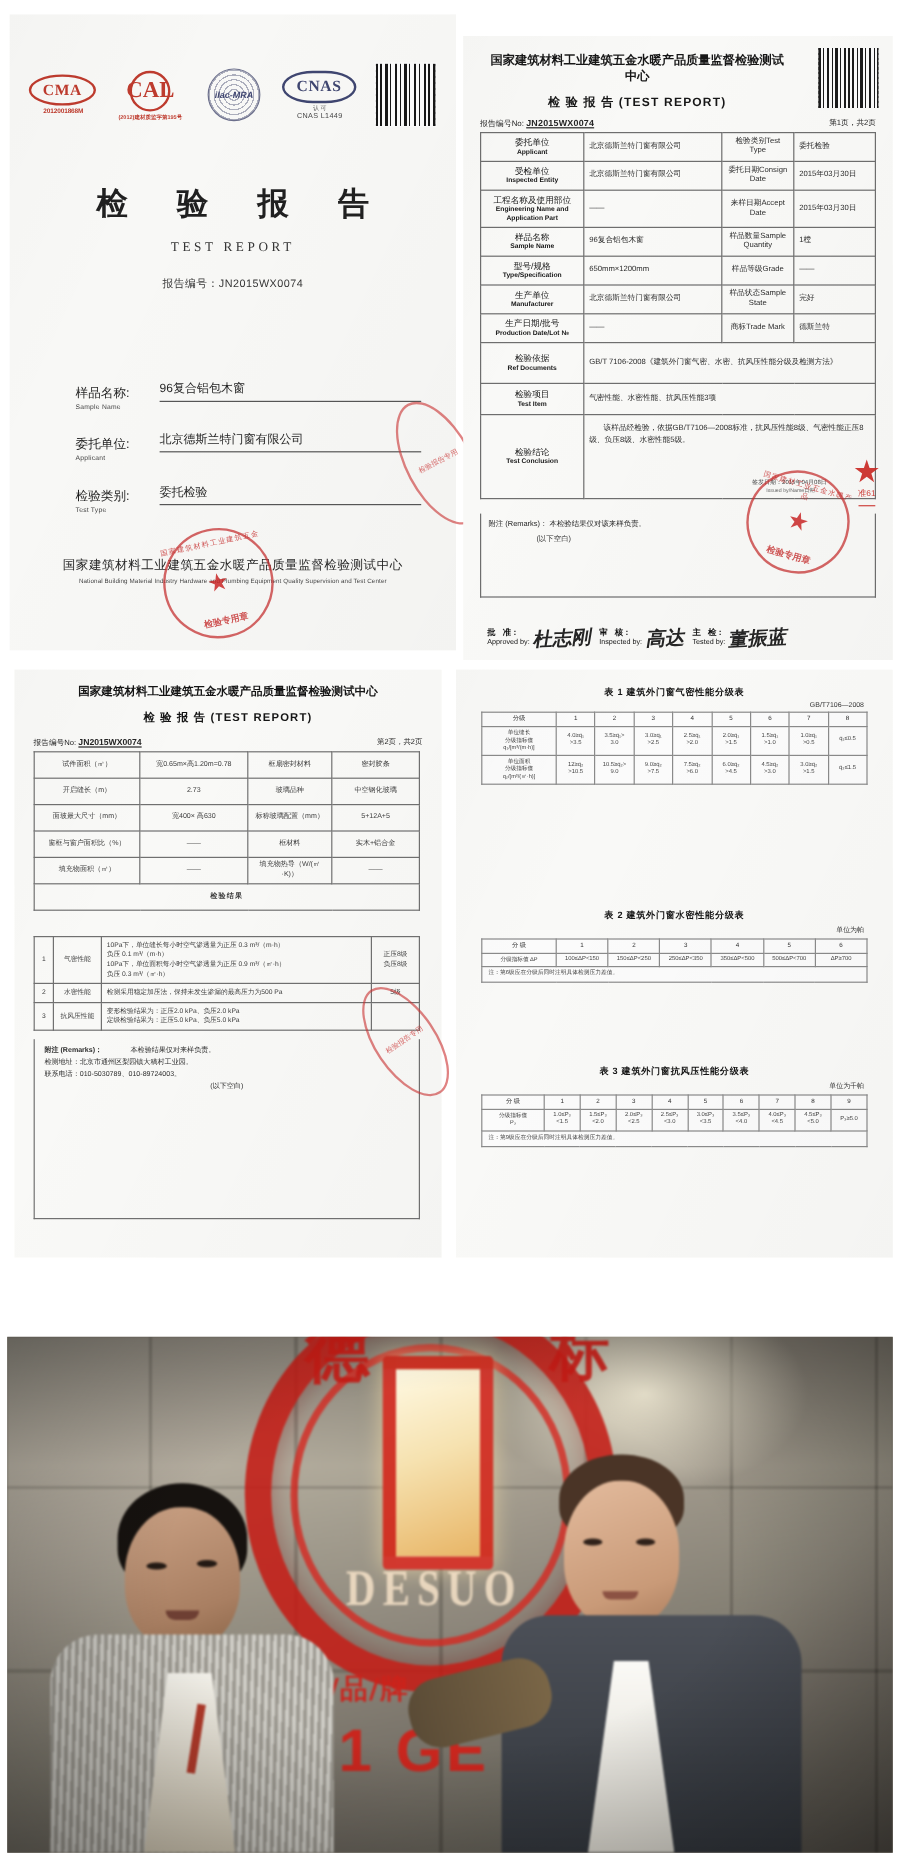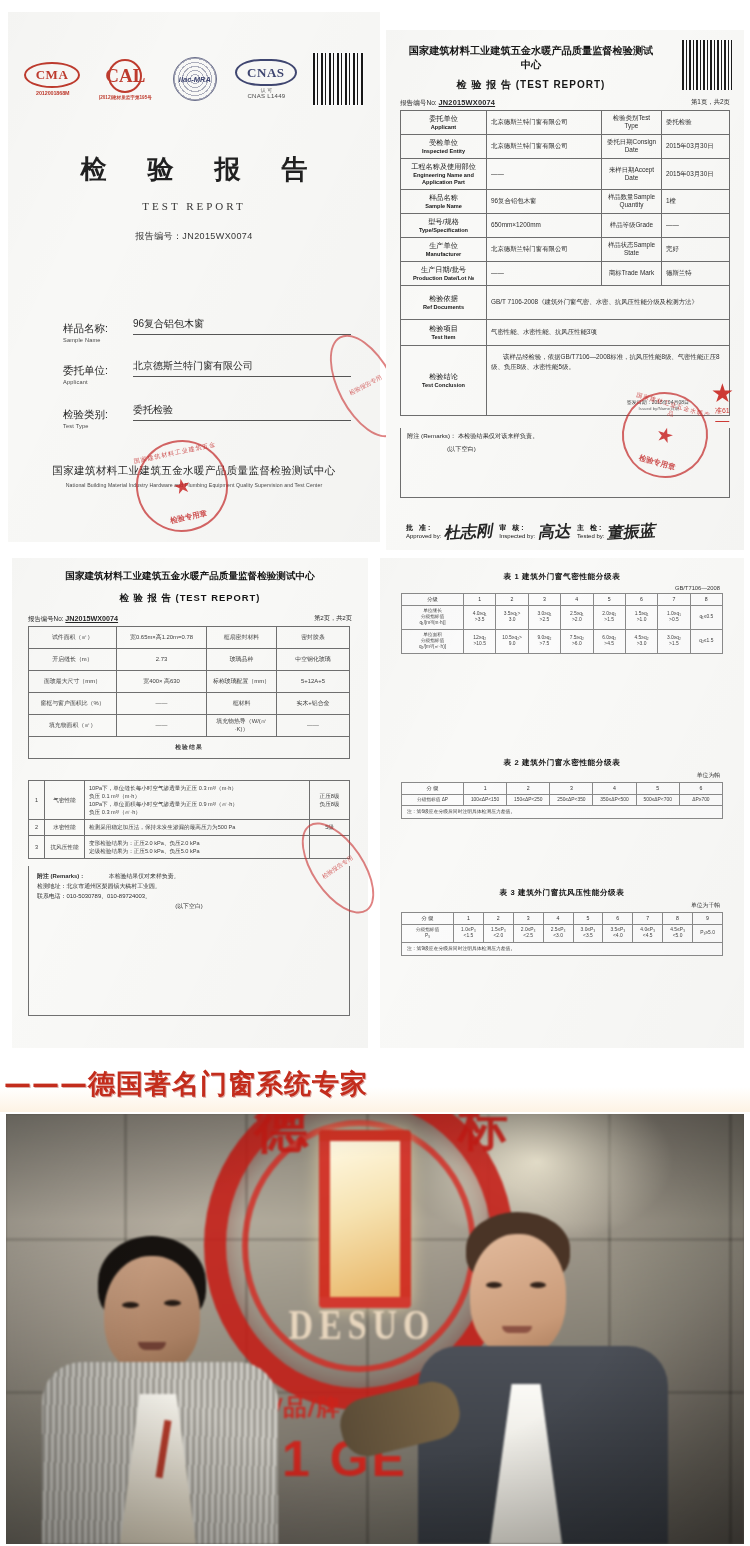--- a/index.html
+++ b/index.html
@@ -738,23 +738,20 @@
           <td style="white-space:pre-line;">P₃≥5.0</td>
         </tr>
         <tr>
           <td class="foot" colspan="10">注：第9级应在分级后同时注明具体检测压力差值。</td>
         </tr>
       </tbody>
         </table>
     </div>
   </div>
 
-  <div class="banner">
-    <span class="banner-text">———德国著名门窗系统专家</span>
-  </div>
 
   <div class="photo">
     <div class="blurwrap">
       <div class="wall"></div>
       <div class="glow"></div>
 
       <div class="logo-ring"></div>
       <div class="logo-inner"></div>
       <div class="logo-win"></div>
       <div class="logo-cn-l">德</div>

